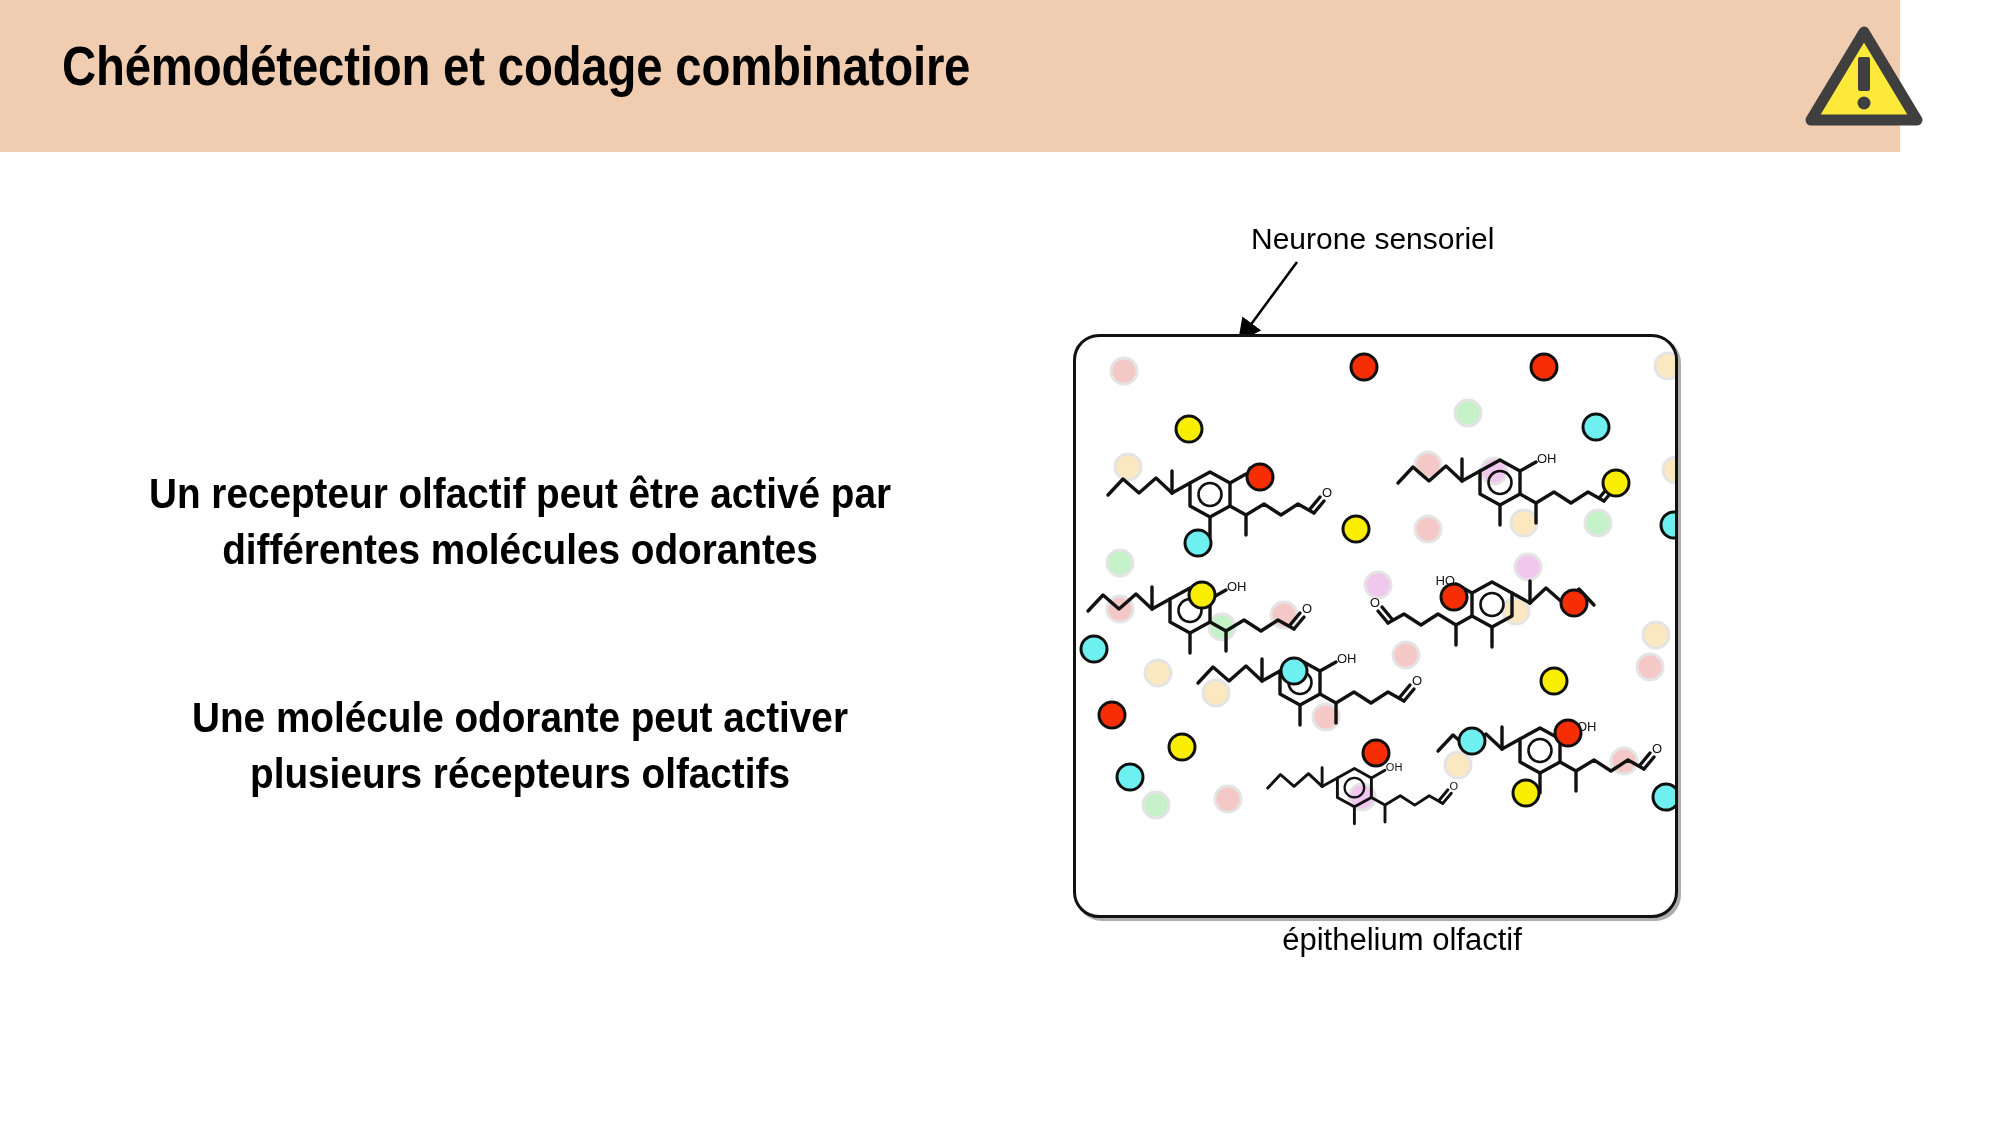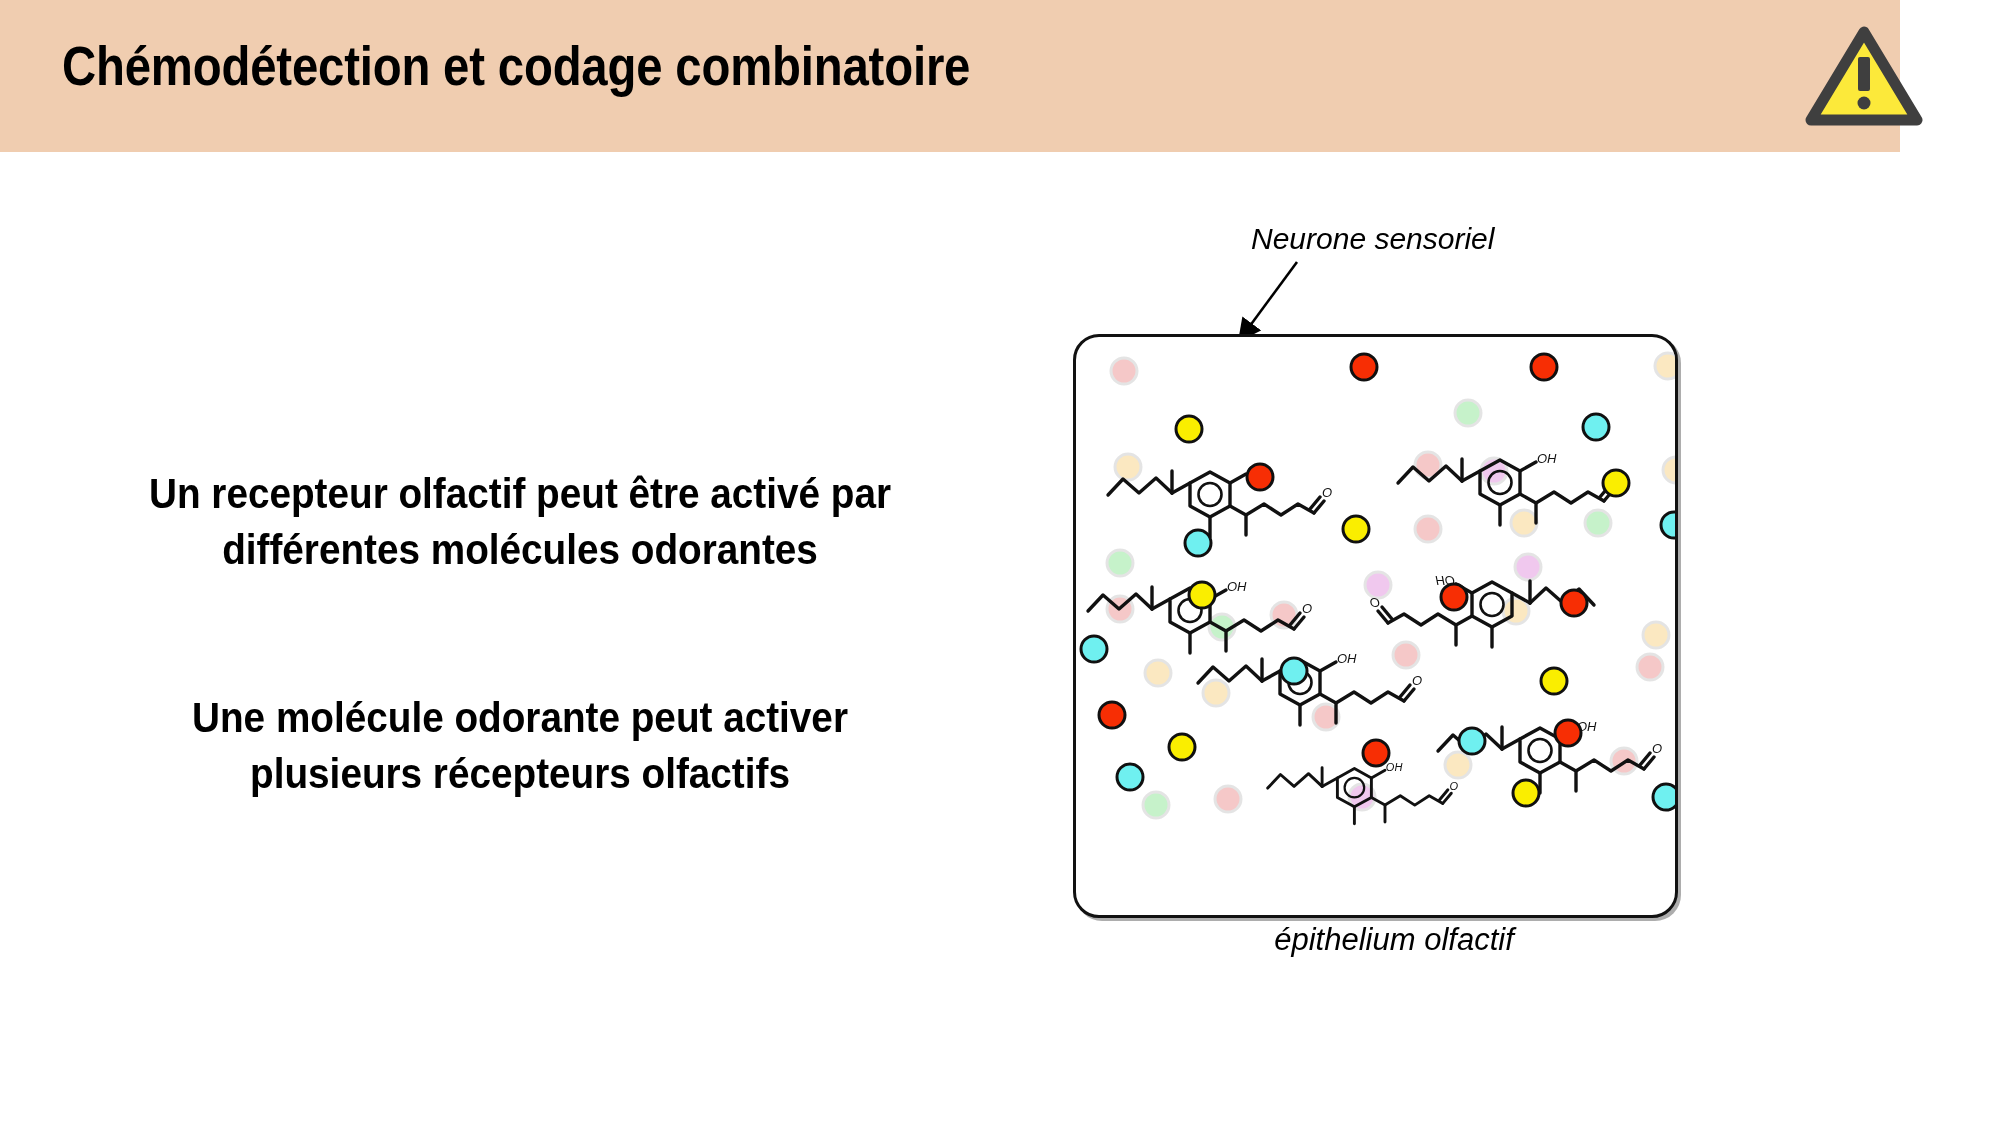--- a/index.html
+++ b/index.html
@@ -80,21 +80,20 @@
     transform-origin: center top;
   }
 
   
   #figure {
     position: absolute;
     left: 1040px;
     top: 270px;
     width: 700px;
     height: 720px;
-    font-style: italic;
   }
   #epithelium-box {
     position: absolute;
     left: 33px;
     top: 64px;
     width: 599px;
     height: 578px;
     border: 3px solid #111111;
     border-radius: 26px;
     background: #ffffff;
@@ -121,21 +120,21 @@
   #leader-svg {
     position: absolute;
     left: 150px;
     top: -20px;
     width: 120px;
     height: 105px;
     overflow: visible;
   }
   #figure-caption {
     position: absolute;
-    left: 4px;
+    left: 12px;
     top: 652px;
     width: 700px;
     text-align: center;
     font-size: 31px;
     font-weight: 400;
     color: #000000;
   }
 </style>
 </head>
 <body>

